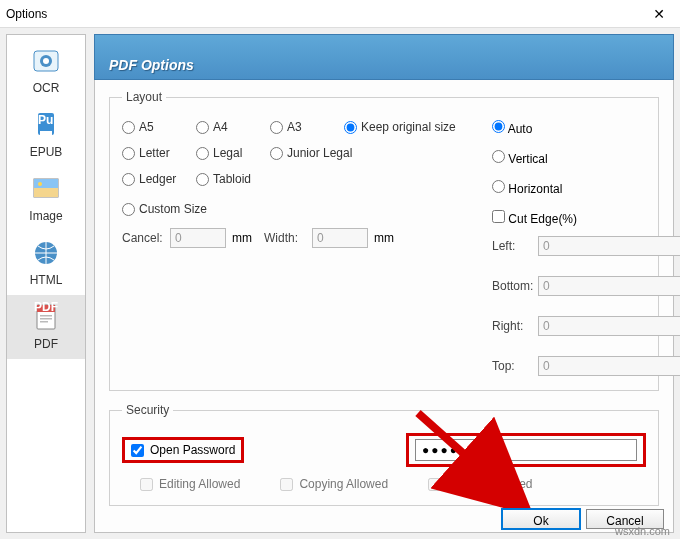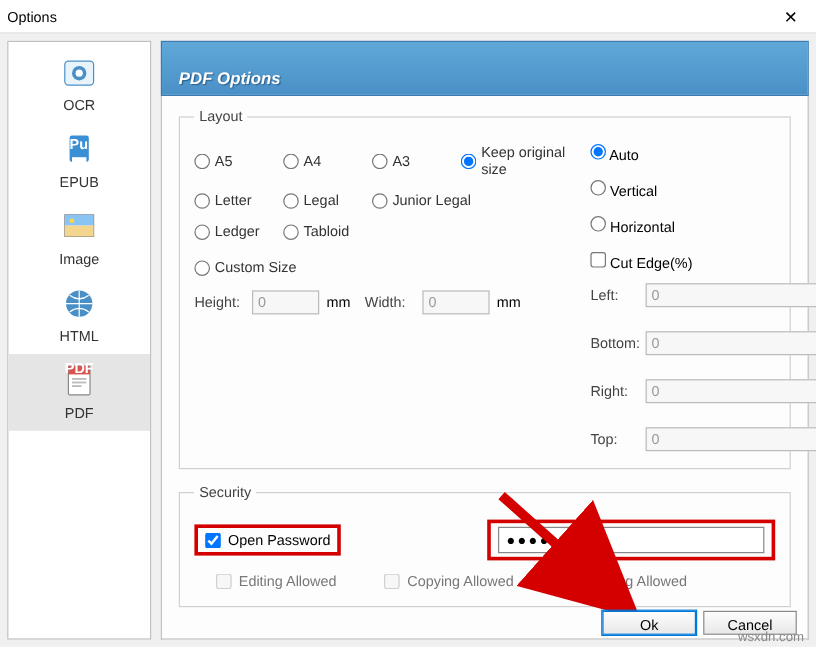--- a/index.html
+++ b/index.html
@@ -1,21 +1,21 @@
 <!DOCTYPE html>
 <html><head>
 <meta charset="utf-8">
 <style>
   * { box-sizing: border-box; font-family: "Segoe UI", Tahoma, sans-serif; font-size: 12px; }
   body { margin: 0; background: #f0f0f0; width: 680px; height: 539px; position: relative; }
   .titlebar { background: #fff; height: 28px; line-height: 28px; padding: 0 6px; border-bottom: 1px solid #ddd; display:flex; justify-content:space-between; align-items:flex-start; }
   .titlebar .title { color:#000; }
   .titlebar .close { width:30px; text-align:center; cursor:default; font-size:14px; }
   .window-body { display:flex; height: calc(100% - 28px); }
-  .sidebar { width:120px; border:1px solid #c0c0c0; margin:6px 0 6px 6px; background:#fff; display:flex; flex-direction:column; align-items:stretch; padding:4px 0; overflow:hidden; }
+  .sidebar { width:80px; border:1px solid #c0c0c0; margin:6px 0 6px 6px; background:#fff; display:flex; flex-direction:column; align-items:stretch; padding:4px 0; overflow:hidden; }
   .side-item { text-align:center; padding:6px 0 8px; cursor:default; }
   .side-item.selected { background:#e5e5e5; }
   .side-icon { width:32px; height:32px; margin:0 auto 4px; }
   .side-label { color:#333; }
   .main { flex:1; display:flex; flex-direction:column; padding:6px 6px 6px 8px; }
   .header { height:30px; background:linear-gradient(#5fa8d8,#4a90c7); border:1px solid #3b7bb0; color:#fff; font-style:italic; font-weight:bold; padding:22px 14px; font-size:14px; text-shadow:1px 1px 1px #2c5d86; }
   .content { flex:1; border:1px solid #c0c0c0; border-top:none; background:#fdfdfd; padding:10px 14px 10px 14px; position:relative; }
   fieldset { border:1px solid #d0d0d0; margin:0 0 12px 0; padding:10px 12px 14px 12px; position:relative; }
   legend { color:#444; padding:0 4px; }
   .layout-grid { display:flex; gap:10px; }
@@ -163,21 +163,21 @@
                   <span>Tabloid</span>
                 </label>
             </div>
             <div class="row" style="margin-top:16px">
               <label>
                   <input type="radio" name="sz" style="">
                   <span>Custom Size</span>
                 </label>
             </div>
             <div class="dim-row">
-              <span class="lbl">Height:</span>
+              <span class="lbl">Cancel:</span>
               <input class="num-input disabled" disabled="" value="0" style="">
               <span>mm</span>
               <span class="lbl" style="margin-left:6px">Width:</span>
               <input class="num-input disabled" disabled="" value="0" style="">
               <span>mm</span>
             </div>
           </div>
           <div class="right-col">
             <div class="rad">
                 <label><input type="radio" name="or" checked="" style=""> <span>Auto</span></label>

